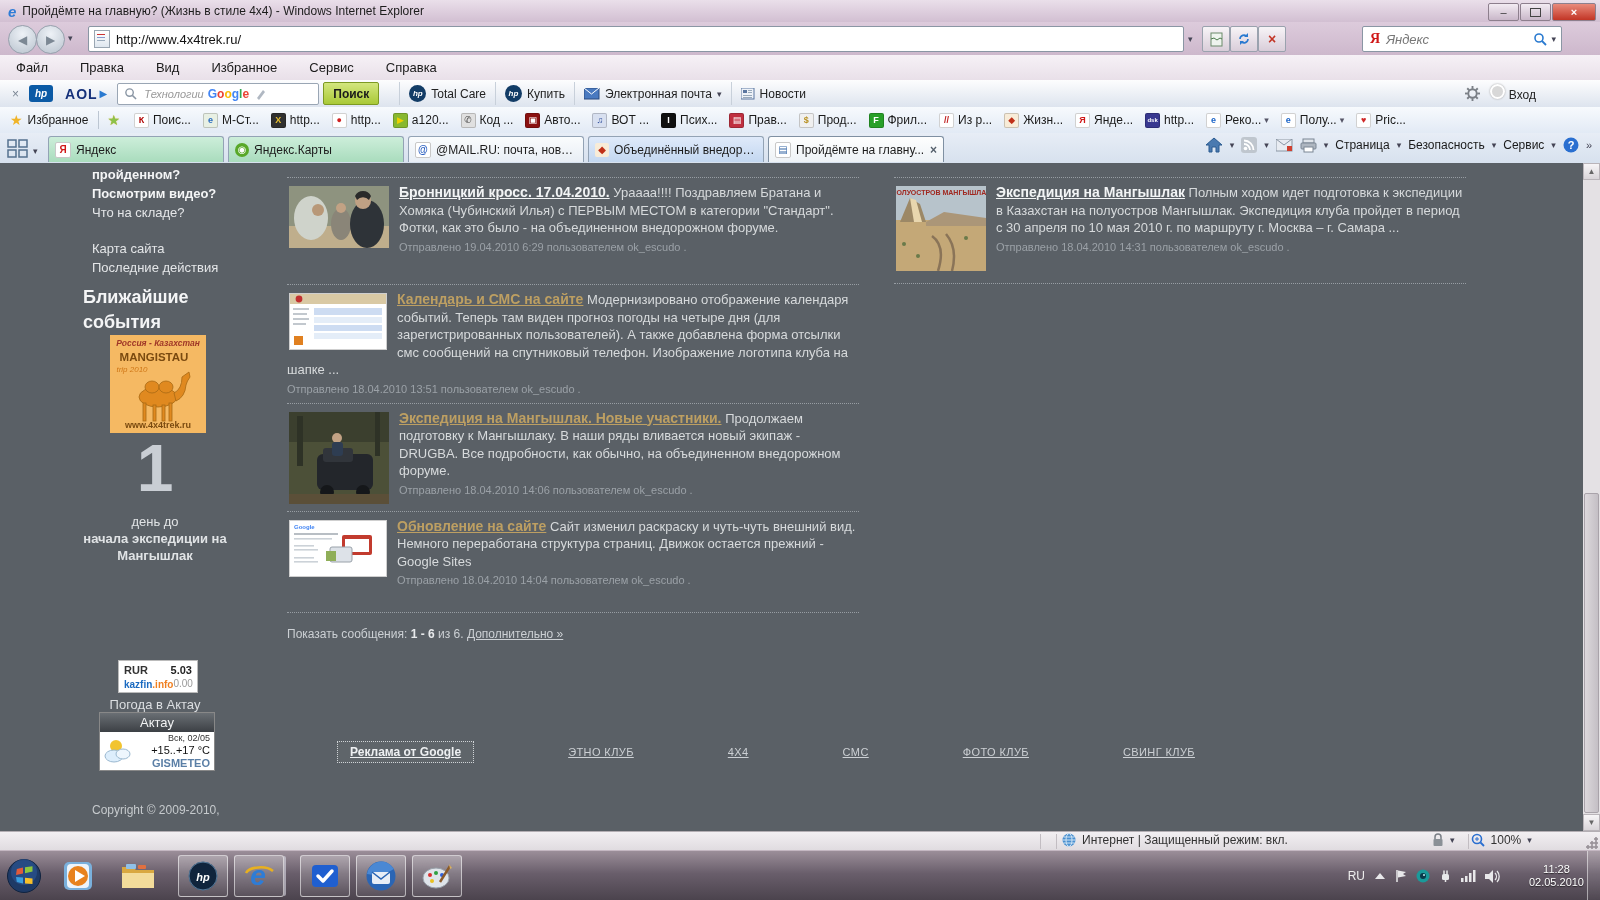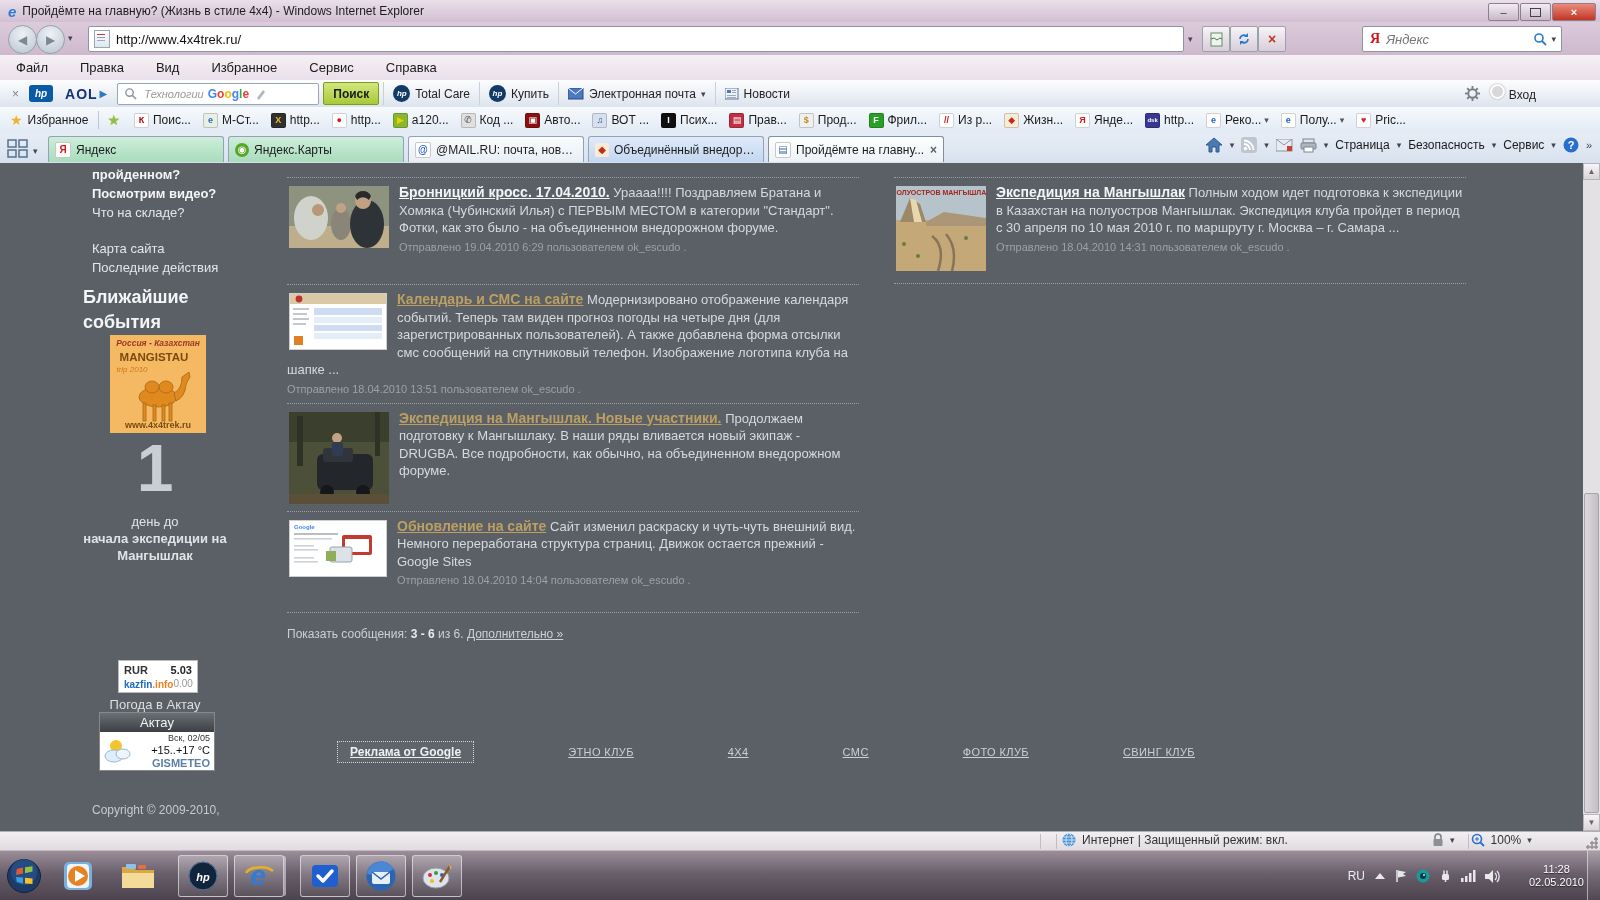--- a/index.html
+++ b/index.html
@@ -31,21 +31,21 @@
   .hprow{left:0;top:80px;width:1600px;height:27px;background:linear-gradient(#fdfdfe,#dde4ee);border-bottom:1px solid #b9c2ce;display:flex;align-items:center;font-size:12px;color:#222;}
   .hp-x{color:#7a8694;font-size:12px;margin:0 10px 0 12px;}
   .hp-logo{width:24px;height:17px;background:#0b5aa5;color:#fff;border-radius:3px;font-weight:bold;font-style:italic;font-size:10px;display:flex;align-items:center;justify-content:center;margin-right:12px;}
   .hp-circle{width:17px;height:17px;background:#123c66;color:#fff;border-radius:50%;font-weight:bold;font-style:italic;font-size:8px;display:flex;align-items:center;justify-content:center;margin-right:5px;}
   .aol{font-weight:bold;color:#15317a;font-size:14px;letter-spacing:1px;}
   .aol-mark{color:#2a7ad0;font-size:10px;margin:0 10px 0 2px;}
   .gsearch{width:200px;height:20px;background:#fff;border:1px solid #9aa6b4;border-radius:2px;display:flex;align-items:center;margin-right:4px;}
   .gsearch .wm1{color:#999;font-style:italic;font-size:11px;margin-left:26px;}
   .wmG{font-weight:bold;font-size:12px;margin-left:4px;}
   .wmG span:nth-child(1){color:#4285f4}.wmG span:nth-child(2){color:#ea4335}.wmG span:nth-child(3){color:#fbbc05}.wmG span:nth-child(4){color:#4285f4}.wmG span:nth-child(5){color:#34a853}.wmG span:nth-child(6){color:#ea4335}
-  .poisk{height:21px;padding:0 9px;background:linear-gradient(#d3e67e,#a9c937);border:1px solid #7d9a23;border-radius:2px;font-weight:bold;font-size:12px;color:#1a1a1a;display:flex;align-items:center;margin-right:4px;}
+  .poisk{height:21px;padding:0 9px;background:linear-gradient(#d3e67e,#a9c937);border:1px solid #7d9a23;border-radius:2px;font-weight:bold;font-size:12px;color:#1a1a1a;display:flex;align-items:center;margin-right:20px;}
   .hpbtn{display:flex;align-items:center;padding:0 9px;height:23px;border-left:1px solid #c8d0da;}
   .hp-right{position:absolute;right:64px;top:84px;display:flex;align-items:center;gap:10px;font-size:12px;color:#222;}
   .login-dot{width:11px;height:11px;border-radius:50%;border:2px solid #fff;box-shadow:0 0 2px #999;display:inline-block;margin-right:4px;background:#d8d8d8;}
   
   .favrow{left:0;top:107px;width:1600px;height:26px;background:linear-gradient(#f7fafd,#e2eaf5);border-bottom:1px solid #c2ccd8;display:flex;align-items:center;}
   .fav-star{color:#f0b428;font-size:14px;margin:0 5px 0 10px;}
   .fav-head{font-size:12px;color:#1a1a1a;margin-right:10px;}
   .fav-sep{width:1px;height:18px;background:#bcc6d2;margin-right:8px;}
   .addstar{color:#8cc24a;font-size:14px;margin-right:8px;text-shadow:0 0 1px #e0b020;}
   .fav-items{display:flex;align-items:center;overflow:hidden;flex:1;}
@@ -533,20 +533,21 @@
           <rect x="28" y="42" width="56" height="36" rx="6" fill="#23262b"></rect>
           <rect x="34" y="36" width="30" height="14" rx="3" fill="#31353b"></rect>
           <circle cx="38" cy="80" r="7" fill="#15171a"></circle>
             <circle cx="74" cy="80" r="7" fill="#15171a"></circle>
           <circle cx="48" cy="26" r="5" fill="#c2a284"></circle>
           <rect x="43" y="30" width="11" height="14" rx="3" fill="#2e3d52"></rect>
           <rect x="0" y="82" width="100" height="10" fill="#5b4f38"></rect>
         </svg>
         <span class="post-title gold">Экспедиция на Мангышлак. Новые участники.</span>
         <span class="post-body">Продолжаем подготовку к Мангышлаку. В наши ряды вливается новый экипаж - DRUGBA. Все подробности, как обычно, на объединенном внедорожном форуме.</span>
+        <div class="post-meta">Отправлено 18.04.2010 14:06 пользователем ok_escudo .</div>
       </div>
       <div class="post" style="min-height:100px;border-bottom:none;">
         <svg class="thumb shot" width="96" height="55" viewBox="0 0 96 55">
           <rect width="96" height="55" fill="#ffffff"></rect>
           <text x="4" y="8" font-size="6" font-weight="bold" fill="#4285f4">Google</text>
           <rect x="4" y="12" width="44" height="2" fill="#b8bec4"></rect>
             <rect x="4" y="17" width="38" height="1.6" fill="#ccd2d8"></rect>
           <rect x="4" y="24" width="20" height="1.6" fill="#ccd2d8"></rect>
             <rect x="4" y="28" width="24" height="1.6" fill="#ccd2d8"></rect>
           <rect x="4" y="36" width="20" height="1.6" fill="#ccd2d8"></rect>
@@ -555,21 +556,21 @@
           <rect x="55" y="18" width="24" height="13" fill="#fff"></rect>
           <rect x="40" y="26" width="22" height="15" rx="2" fill="#dde2e8" stroke="#9aa2aa"></rect>
           <rect x="36" y="30" width="10" height="10" fill="#8fae58"></rect>
         </svg>
         <span class="post-title gold">Обновление на сайте</span>
         <span class="post-body">Сайт изменил раскраску и чуть-чуть внешний вид. Немного переработана структура страниц. Движок остается прежний - Google Sites</span>
         <div class="post-meta">Отправлено 18.04.2010 14:04 пользователем ok_escudo .</div>
       </div>
       <div style="border-top:1px dotted #979da3;padding-top:14px;" class="showmsg">
         <span>Показать сообщения:</span>
-        <b>3 - 6</b>
+        <b>1 - 6</b>
         <span>из 6.</span>
         <span class="morelink">Дополнительно »</span>
       </div>
     </div>
 
     <div class="ab feed" style="left:870px;top:14px;width:572px;">
       <div class="post" style="min-height:106px;">
         <svg class="thumb" width="90" height="85" viewBox="0 0 90 85">
           <rect width="90" height="85" fill="#b7c3cb"></rect>
           <rect y="34" width="90" height="51" fill="#c4a877"></rect>

